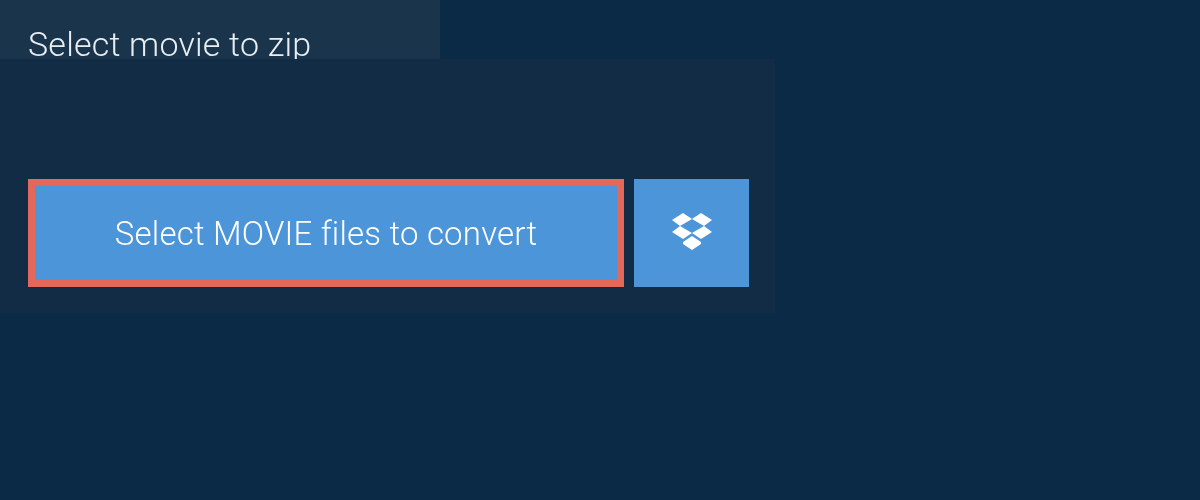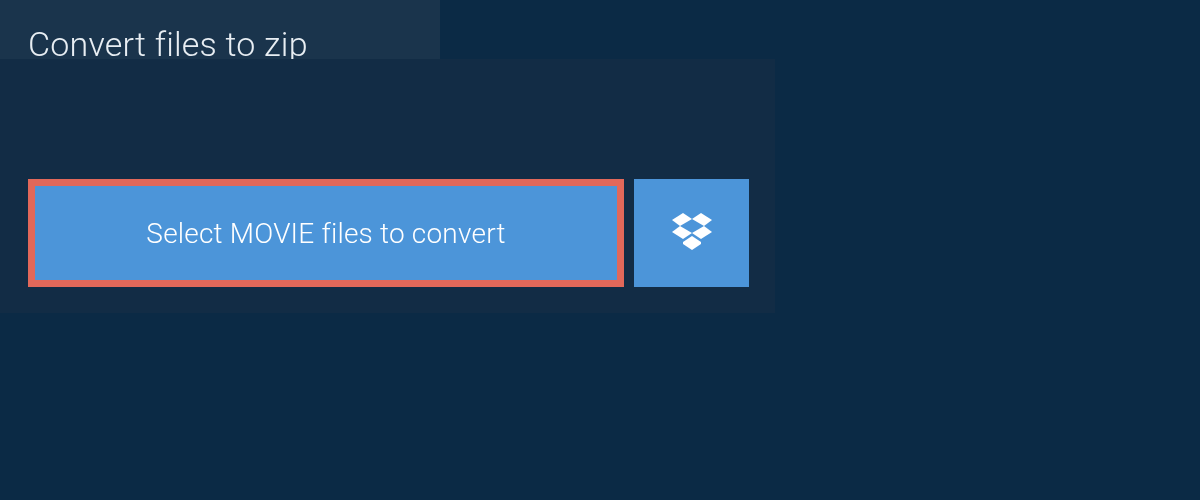--- a/index.html
+++ b/index.html
@@ -52,21 +52,21 @@
       height: 108px;
       background: #4c95d9;
       border: 7px solid #e1685a;
       display: flex;
       align-items: center;
       justify-content: center;
       cursor: pointer;
     }
     .select-button-label {
       color: #ffffff;
-      font-size: 28px;
+      font-size: 33px;
       font-weight: 300;
       letter-spacing: 0.2px;
     }
     .dropbox-button {
       width: 115px;
       height: 108px;
       background: #4c95d9;
       display: flex;
       align-items: center;
       justify-content: center;
@@ -75,21 +75,21 @@
     .dropbox-button svg {
       width: 40px;
       height: 40px;
       fill: #ffffff;
     }
   </style>
 </head>
 <body>
 
 <div class="tab">
-  <span class="tab-label">Convert files to zip</span>
+  <span class="tab-label">Select movie to zip</span>
 </div>
 
 <div class="panel">
   <div class="button-row">
     <div class="select-button">
       <span class="select-button-label">Select MOVIE files to convert</span>
     </div>
     <div class="dropbox-button">
       <span>
         <svg viewBox="0 0 40 40">

